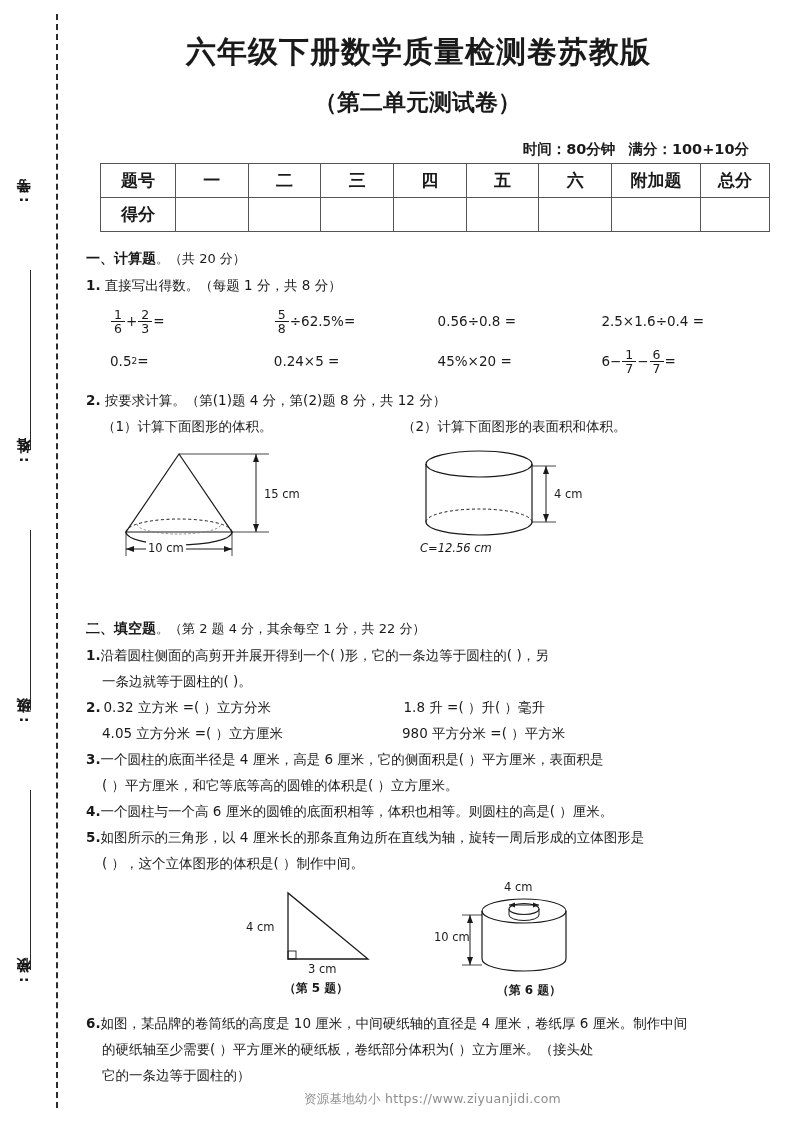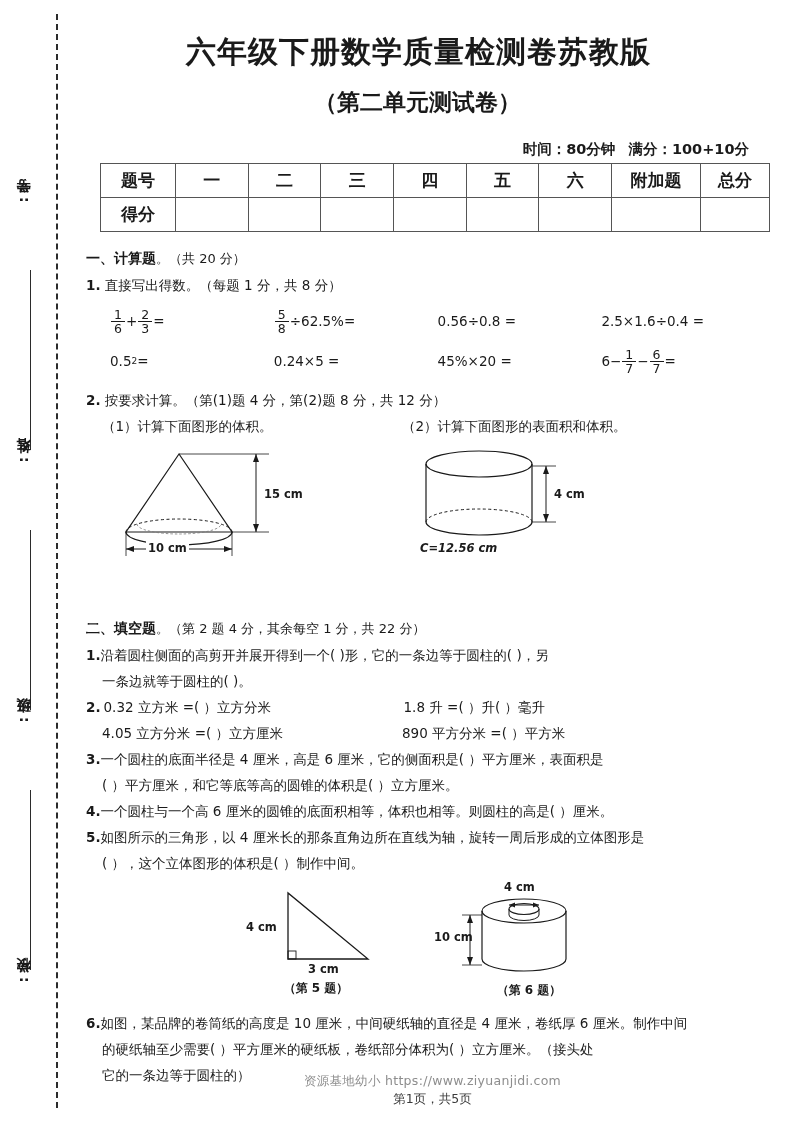--- a/index.html
+++ b/index.html
@@ -156,21 +156,21 @@
   .fig-caption {
     position: absolute;
     width: 100%;
     text-align: center;
     font-size: 12px;
     font-weight: bold;
   }
   .dim-txt {
     position: absolute;
     font-size: 11.5px;
-    font-weight: bold;
+    font-weight: normal;
     white-space: nowrap;
     font-family: "DejaVu Sans", "Liberation Sans", sans-serif;
   }
 
   
   #footer {
     position: absolute;
     left: 0; right: 0;
     bottom: 14px;
     text-align: center;
@@ -373,21 +373,21 @@
       <span>一条边就等于圆柱的(          )。</span>
     </div>
 
     <div class="qline" style="display:flex;">
       <span class="qnum">2.</span>
       <span style="width:300px; margin-left:3px;">0.32 立方米 =(          ）立方分米</span>
       <span>1.8 升 =(        ）升(        ）毫升</span>
     </div>
     <div class="qline indent" style="display:flex;">
       <span style="width:300px;">4.05 立方分米 =(        ）立方厘米</span>
-      <span>890 平方分米 =(        ）平方米</span>
+      <span>980 平方分米 =(        ）平方米</span>
     </div>
 
     <div class="qline">
       <span class="qnum">3.</span><span>一个圆柱的底面半径是 4 厘米，高是 6 厘米，它的侧面积是(            ）平方厘米，表面积是</span>
     </div>
     <div class="qline indent">
       <span>(          ）平方厘米，和它等底等高的圆锥的体积是(          ）立方厘米。</span>
     </div>
 
     <div class="qline">
@@ -448,16 +448,15 @@
       <span>的硬纸轴至少需要(            ）平方厘米的硬纸板，卷纸部分体积为(            ）立方厘米。（接头处</span>
     </div>
     <div class="qline indent">
       <span>它的一条边等于圆柱的）</span>
     </div>
 
   </div>
 
   <div id="footer">
     <div id="watermark">资源基地幼小 https://www.ziyuanjidi.com</div>
-    <div id="pageno">第1页，共5页</div>
   </div>
 
 </div>
 
 </body></html>

